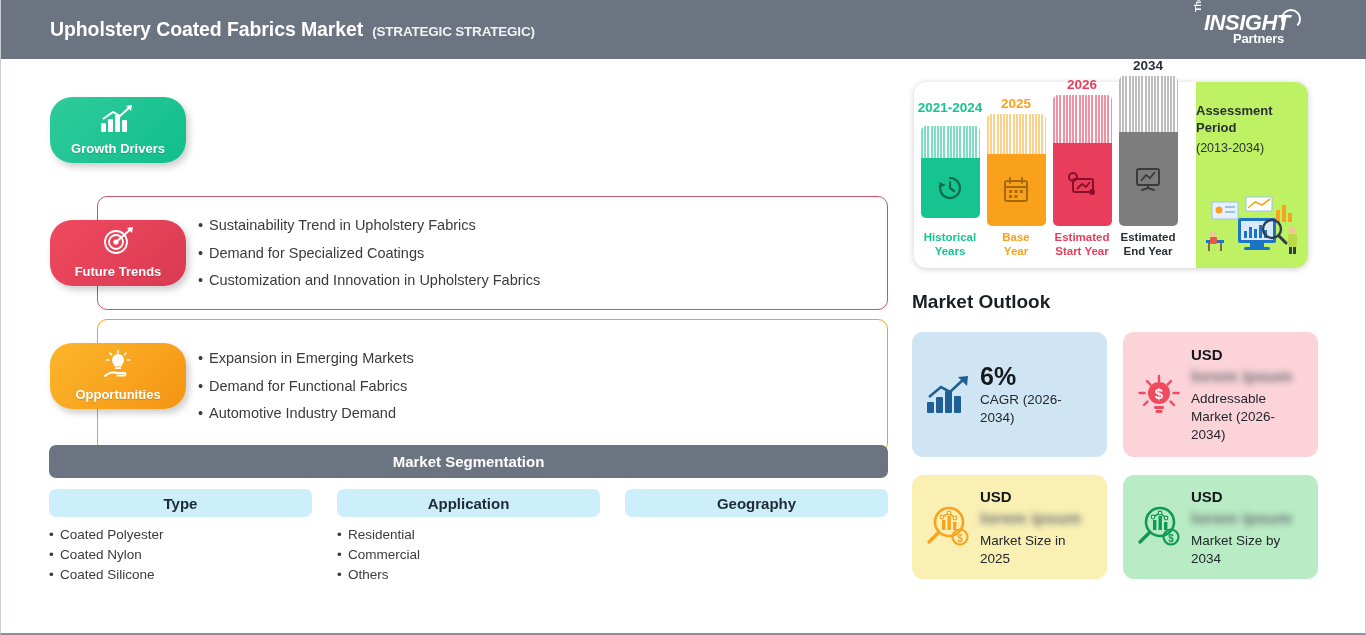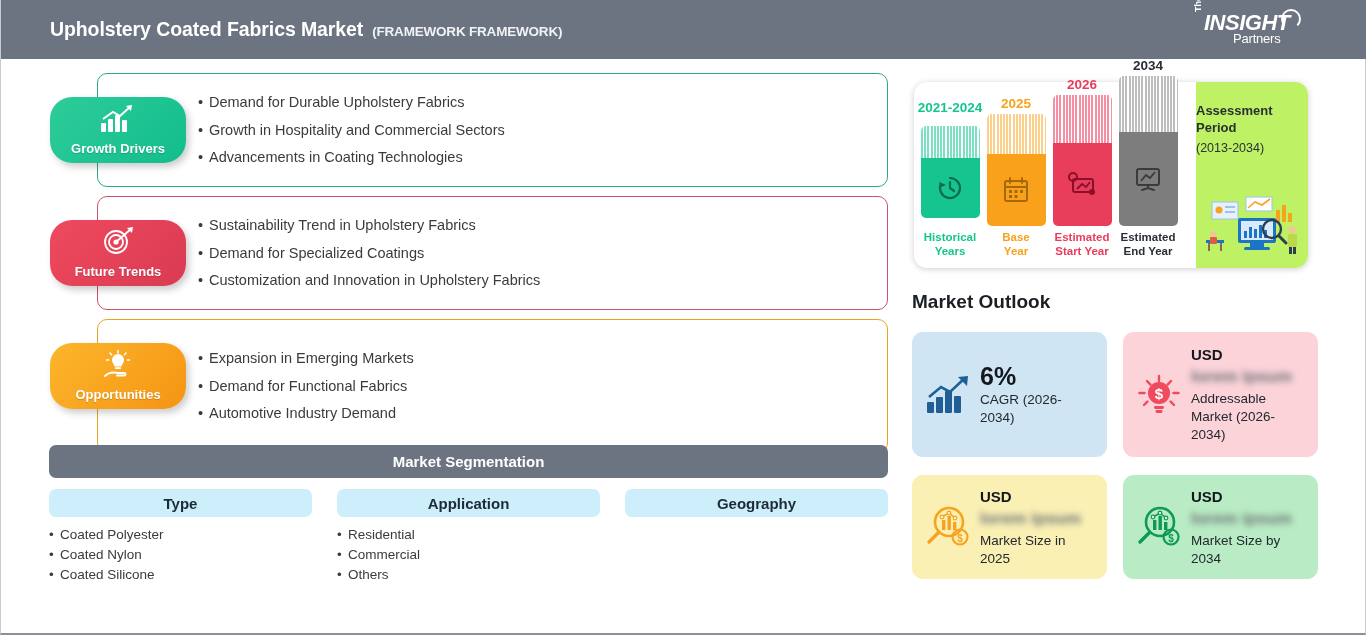--- a/index.html
+++ b/index.html
@@ -47,21 +47,21 @@
     transform: rotate(-90deg); transform-origin: left top;
     letter-spacing: 0px;
   }
   .logo-insight {
     position: absolute; left: 11px; top: 1px;
     font-size: 22px; font-weight: bold; letter-spacing: -0.5px;
     font-style: italic;
   }
   .logo-partners {
     position: absolute; left: 40px; top: 22px;
-    font-size: 13px; font-weight: normal; letter-spacing: -0.2px;
+    font-size: 13px; font-weight: bold; letter-spacing: -0.2px;
   }
   .logo-arc {
     position: absolute; left: 88px; top: 0px;
     width: 20px; height: 20px;
     border: 2.5px solid #ffffff;
     border-radius: 50%;
     border-bottom-color: transparent;
   }
 
   
@@ -208,39 +208,32 @@
   }
 </style>
 </head>
 <body>
 
 <div id="page">
 
   <div class="header">
     <div class="header-title-wrap">
       <span class="header-title">Upholstery Coated Fabrics Market</span>
-      <span class="header-sub">(FRAMEWORK FRAMEWORK)</span>
+      <span class="header-sub">(STRATEGIC STRATEGIC)</span>
     </div>
     <div class="logo">
       <span class="logo-the">The</span>
       <span class="logo-insight">INSIGHT</span>
       <span class="logo-partners">Partners</span>
       <span class="logo-arc"></span>
     </div>
   </div>
 
   <div class="left-col">
 
-    <div class="drv-box green">
-      <ul class="drv-list">
-        <li>Demand for Durable Upholstery Fabrics</li>
-        <li>Growth in Hospitality and Commercial Sectors</li>
-        <li>Advancements in Coating Technologies</li>
-      </ul>
-    </div>
     <div class="badge green">
       <span class="badge-icon">
         <svg width="40" height="30" viewBox="0 0 40 30">
           <rect x="3" y="20" width="5" height="9" fill="#fff" rx="1"></rect>
           <rect x="10" y="16" width="5" height="13" fill="#fff" rx="1"></rect>
           <rect x="17" y="12" width="5" height="17" fill="#fff" rx="1"></rect>
           <rect x="24" y="17" width="5" height="12" fill="#fff" rx="1"></rect>
           <path d="M5 16 L15 9 L22 13 L33 3" stroke="#fff" stroke-width="2" fill="none"></path>
           <path d="M28 3 L34 2 L33 8 Z" fill="#fff"></path>
         </svg>

